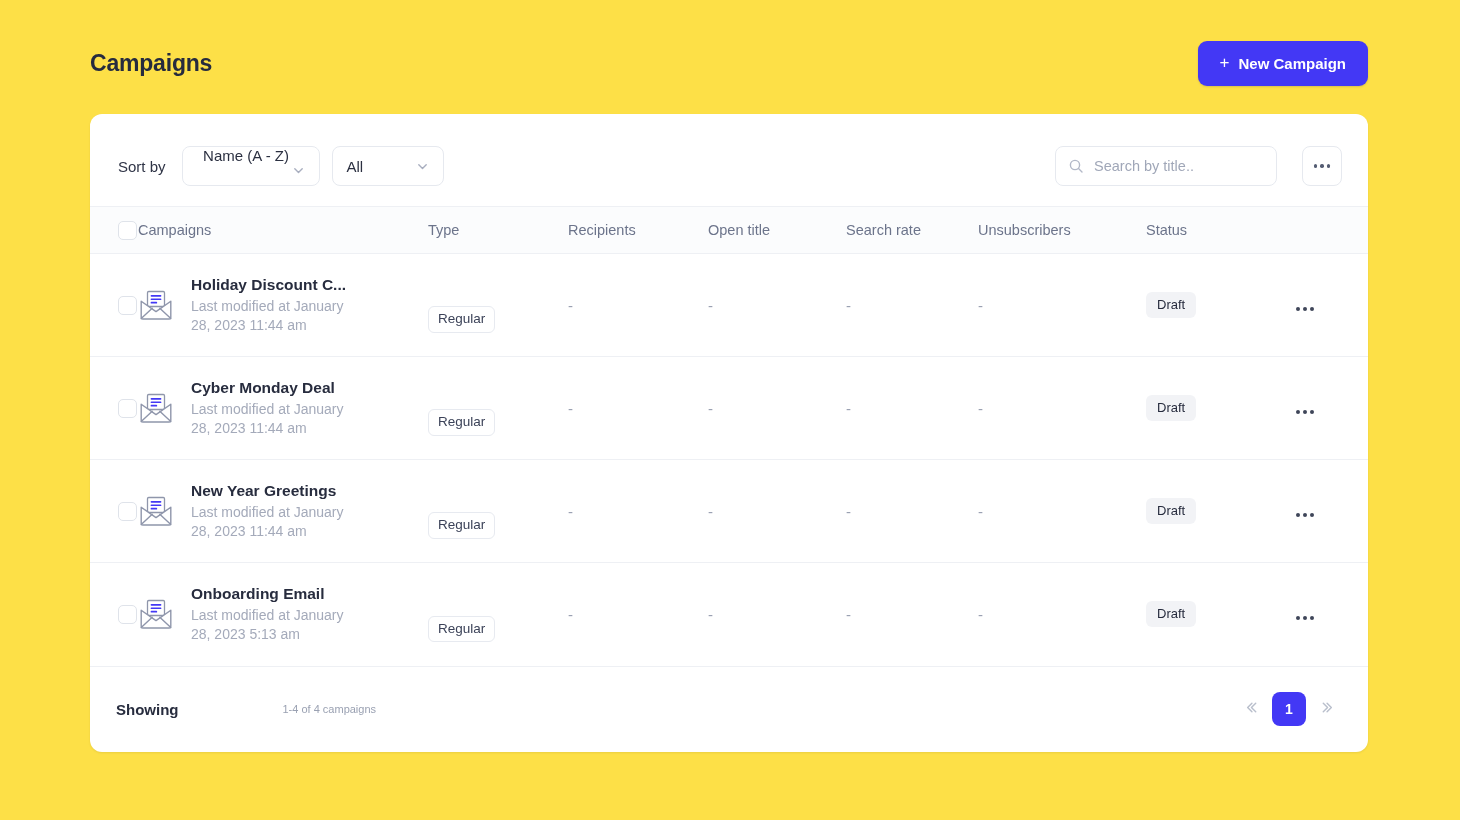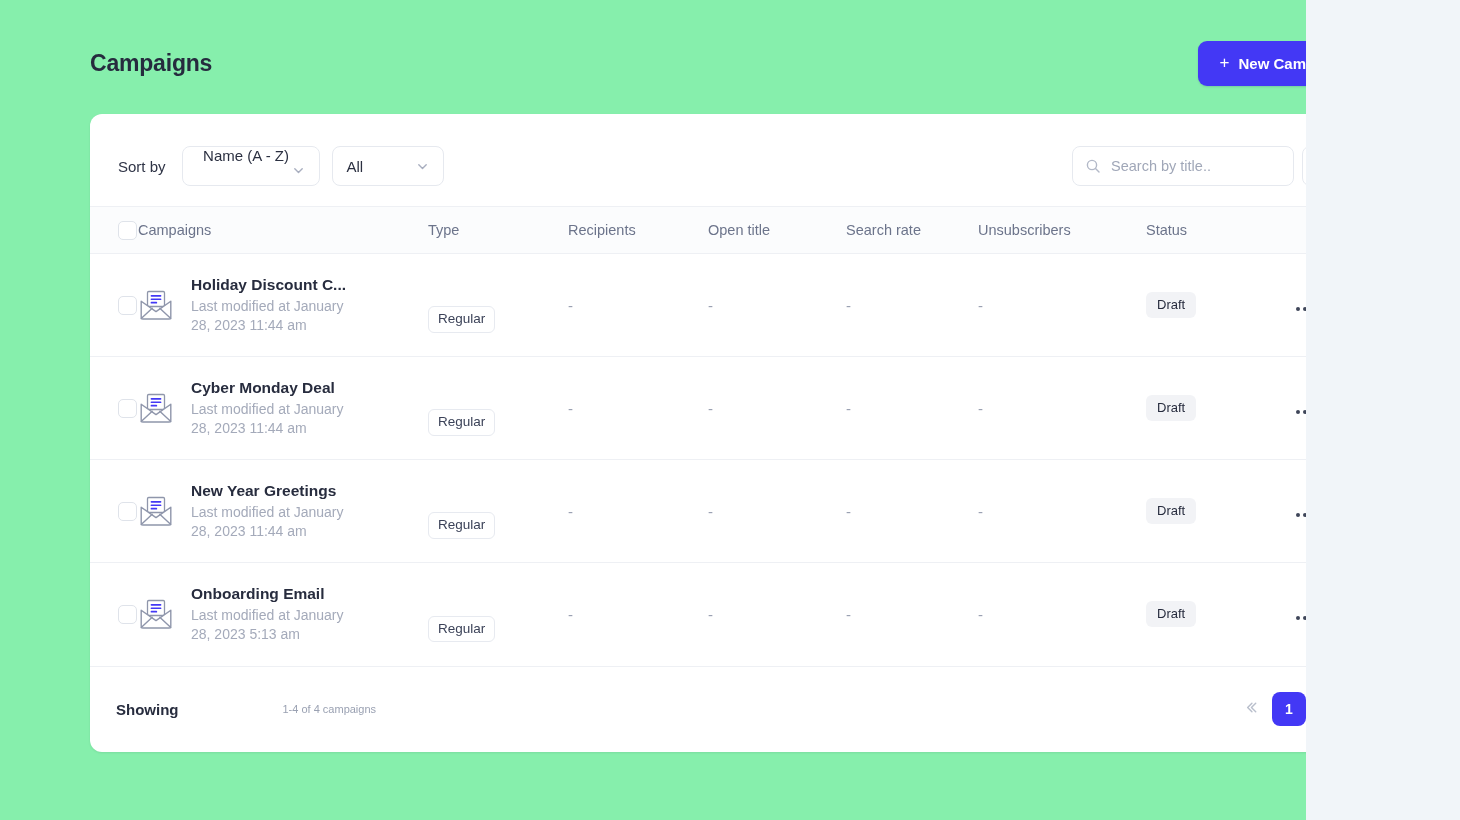--- a/index.html
+++ b/index.html
@@ -4,22 +4,22 @@
 <style>
   * { box-sizing: border-box; }
   html, body {
     margin: 0; padding: 0;
     width: 1460px; height: 820px;
     background: #f1f5f9;
     font-family: "Liberation Sans", sans-serif;
     -webkit-font-smoothing: antialiased;
   }
   .page {
-    width: 1306px; height: 820px;
-    background: #86efac;
+    width: 1460px; height: 820px;
+    background: #fde047;
     position: relative;
     overflow: hidden;
   }
 
   
   .page-header {
     position: absolute;
     left: 90px; top: 34px;
     width: 1278px; height: 58px;
     display: flex; align-items: center; justify-content: space-between;
@@ -99,21 +99,21 @@
   .select.sort-select .select-value { margin-right: 9px; }
   .chev {
     width: 13px; height: 13px;
     flex: 0 0 auto;
     margin-left: auto;
   }
   .chev svg { display: block; }
 
   .toolbar-right {
     margin-left: auto;
-    display: flex; align-items: center; gap: 8px;
+    display: flex; align-items: center; gap: 25px;
   }
   .search-box {
     position: relative;
     width: 222px; height: 40px;
     border: 1px solid #e6e9ef;
     border-radius: 8px;
     background: #ffffff;
     display: flex; align-items: center;
     padding: 0 12px;
   }

